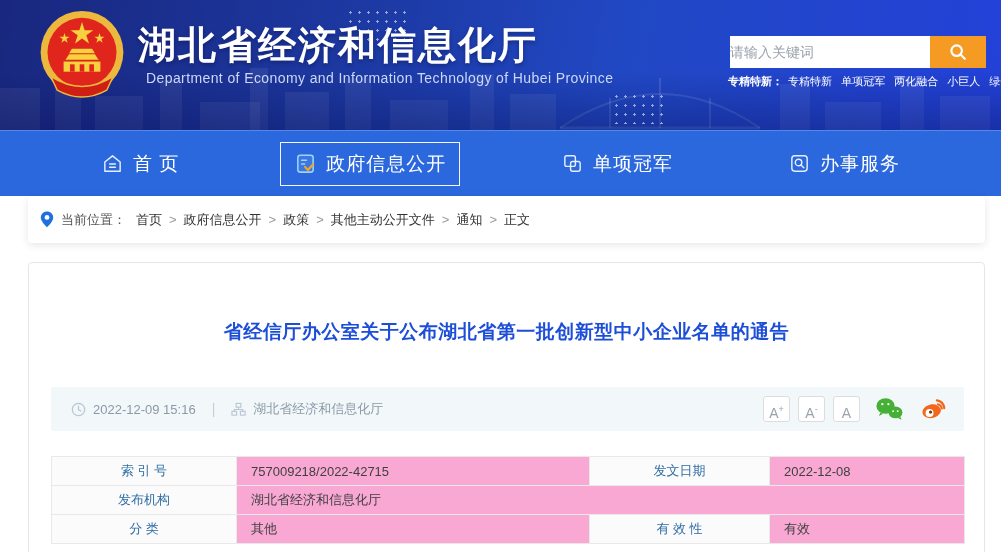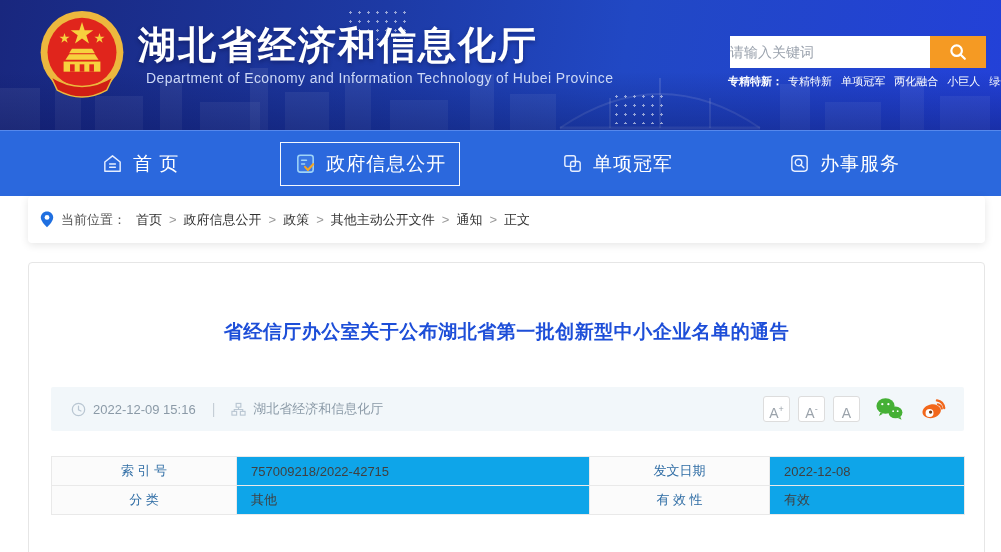--- a/index.html
+++ b/index.html
@@ -75,21 +75,21 @@
     text-align:center; font-family:"Liberation Sans",sans-serif; }
   .font-btn sup { font-size:9px; }
   .share-icon { display:inline-flex; width:30px; height:26px; margin-left:14px; cursor:pointer; }
   .share-icon svg { width:100%; height:100%; }
 
   
   .meta-table { position:absolute; left:22px; top:193px; width:913px;
     border-collapse:collapse; font-size:13px; table-layout:fixed;padding-left:15px; }
   .meta-table td { border:1px solid #e9e9e9; height:29px; padding:0; }
   .meta-table td.lbl { background:#fbfbfb; color:#2f6da5; text-align:center; }
-  .meta-table td.val { color:#404040; padding-left:14px; background:#0ea5e9;margin-left:40px; }
+  .meta-table td.val { color:#404040; padding-left:14px; background:#f9a8d4;margin-left:40px; }
 </style>
 </head>
 <body>
 
 <div class="page">
 
   <div class="header">
     <svg class="skyline" viewBox="0 0 1001 72" preserveAspectRatio="none">
       <g fill="rgba(255,255,255,0.07)">
         <rect x="0" y="30" width="40" height="42"></rect>
@@ -277,20 +277,24 @@
           <col style="width:195px">
         </colgroup>
       <tbody>
           <tr>
         <td class="lbl">索 引 号</td>
         <td class="val">757009218/2022-42715</td>
         <td class="lbl">发文日期</td>
         <td class="val">2022-12-08</td>
       </tr>
       <tr>
+        <td class="lbl">发布机构</td>
+        <td class="val" colspan="3">湖北省经济和信息化厅</td>
+      </tr>
+      <tr>
         <td class="lbl">分  类</td>
         <td class="val">其他</td>
         <td class="lbl">有 效 性</td>
         <td class="val">有效</td>
       </tr>
     </tbody>
       </table>
   </div>
 
 </div>

